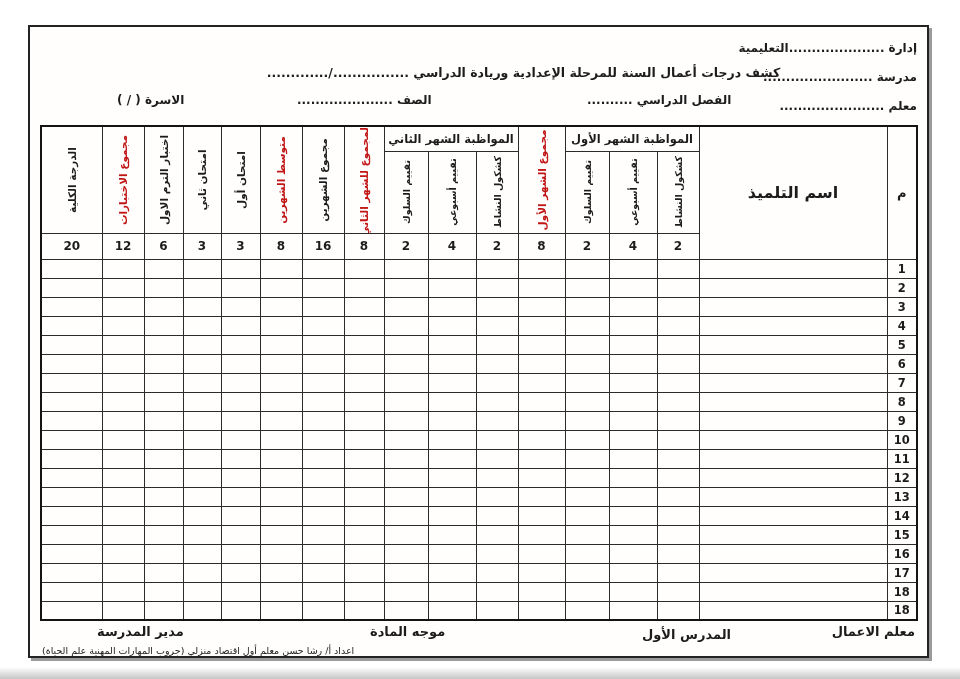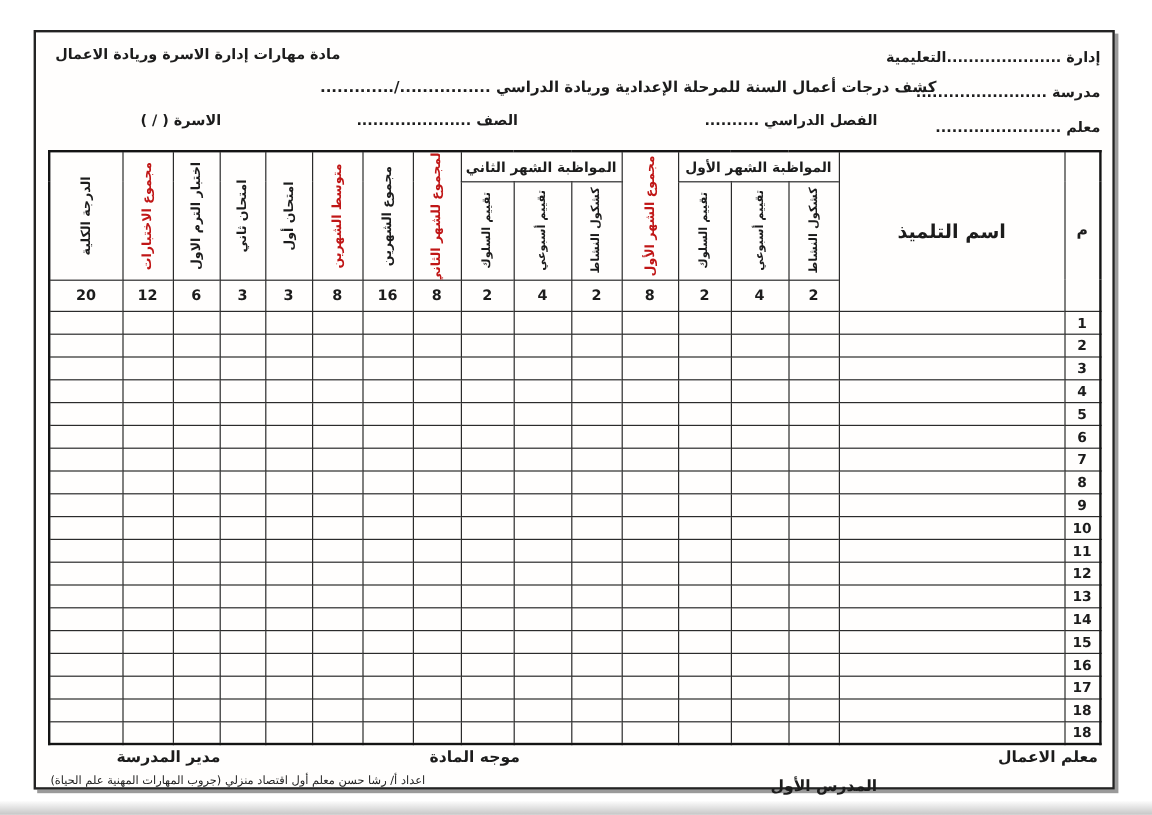--- a/index.html
+++ b/index.html
@@ -59,31 +59,30 @@
     transform: translate(-50%, -50%) rotate(-90deg);
     white-space: nowrap; font-size: 10.5px;
   }
   .vcell.sub .vtext { font-size: 9.5px; }
   .red, .red .vtext { color: var(--red); }
   tr.max-row td { font-size: 12px; }
   tr.data-row td { font-size: 11.5px; }
   
   .ftr { position: absolute; font-weight: bold; font-size: 13px; white-space: nowrap; }
   .f-subject-teacher { right: 12px; top: 597px; }
-  .f-first-teacher   { left: 612px; top: 621px; text-align: center; }
-  .f-supervisor      { left: 328px; top: 597px; }
+  .f-first-teacher   { left: 612px; top: 600px; text-align: center; }
+  .f-supervisor      { left: 340px; top: 597px; }
   .f-principal       { left: 67px;  top: 597px; }
   .f-prepared        { left: 12px; top: 618px; font-size: 9.5px; font-weight: normal; color: #222; }
 </style>
 </head>
 <body>
 
 <div class="sheet-frame">
 
-  <div class="hdr subject-top-left">مادة مهارات إدارة الاسرة وريادة الاعمال</div>
 
   <div class="admin-block">
     <div>إدارة .....................التعليمية</div>
     <div>مدرسة ........................</div>
     <div>معلم .......................</div>
   </div>
 
   <div class="hdr main-title">كشف درجات أعمال السنة للمرحلة الإعدادية وريادة الدراسي ................/.............</div>
 
   <div class="hdr semester-label">الفصل الدراسي ..........</div>

